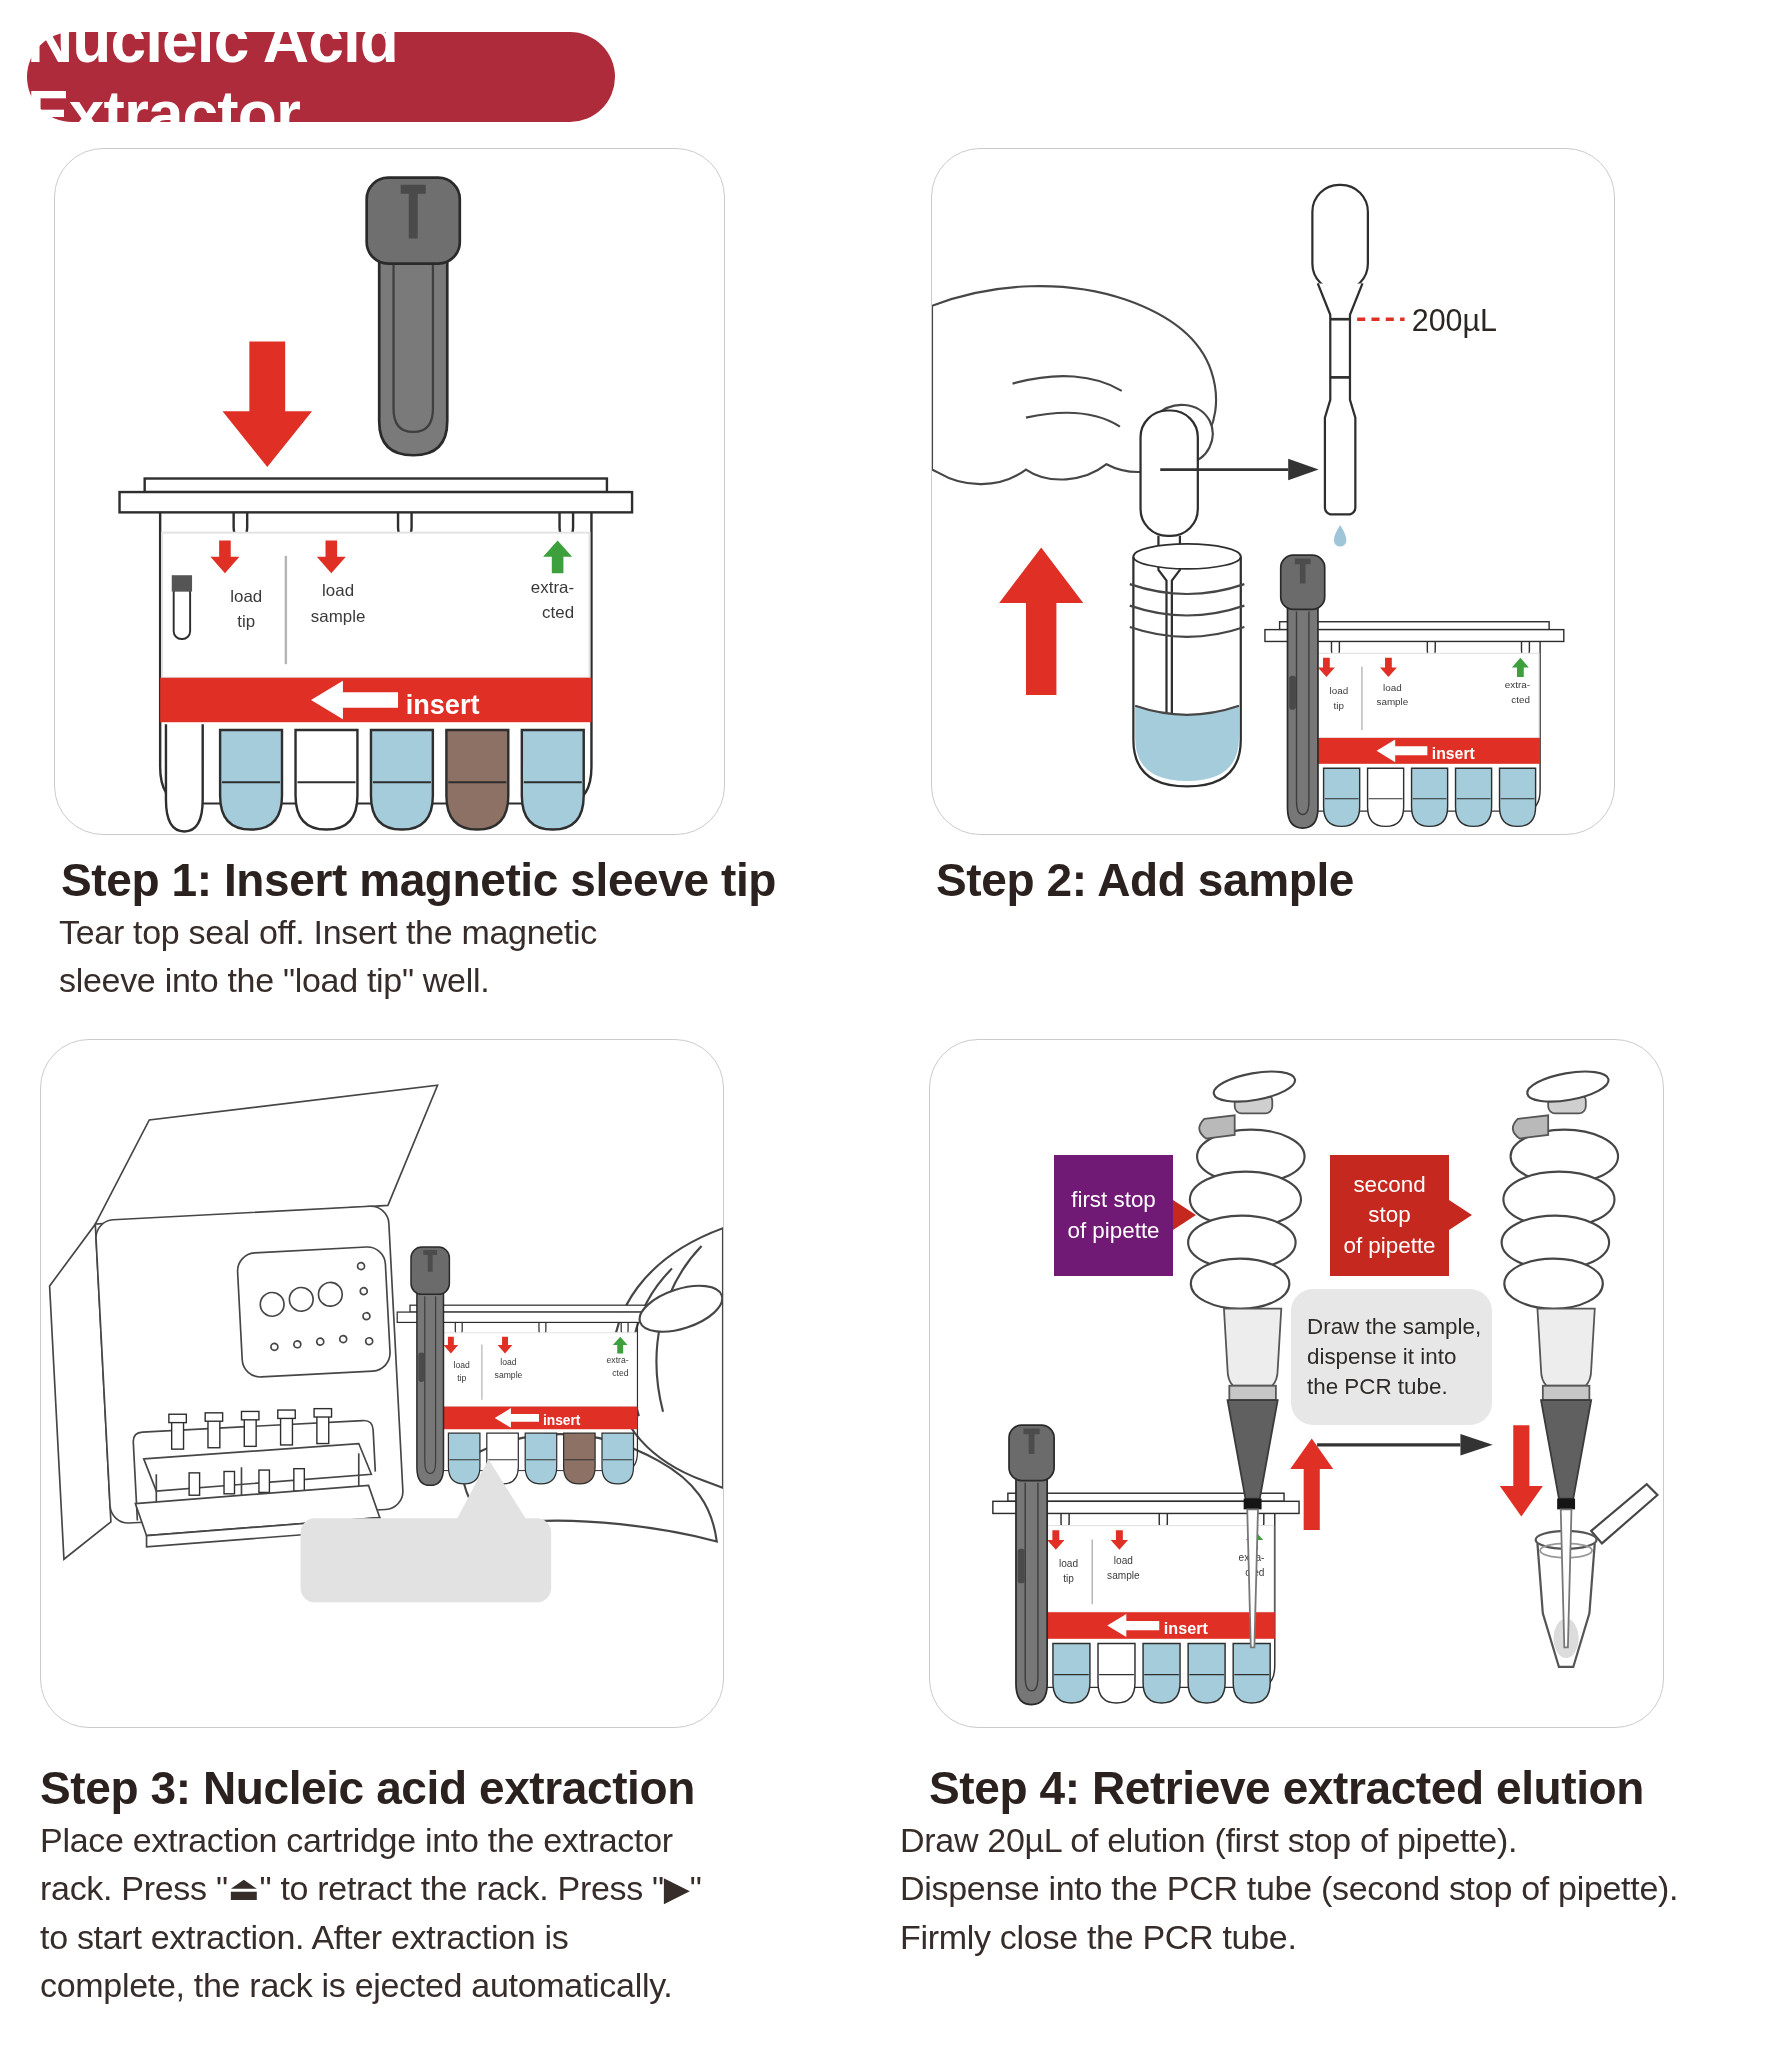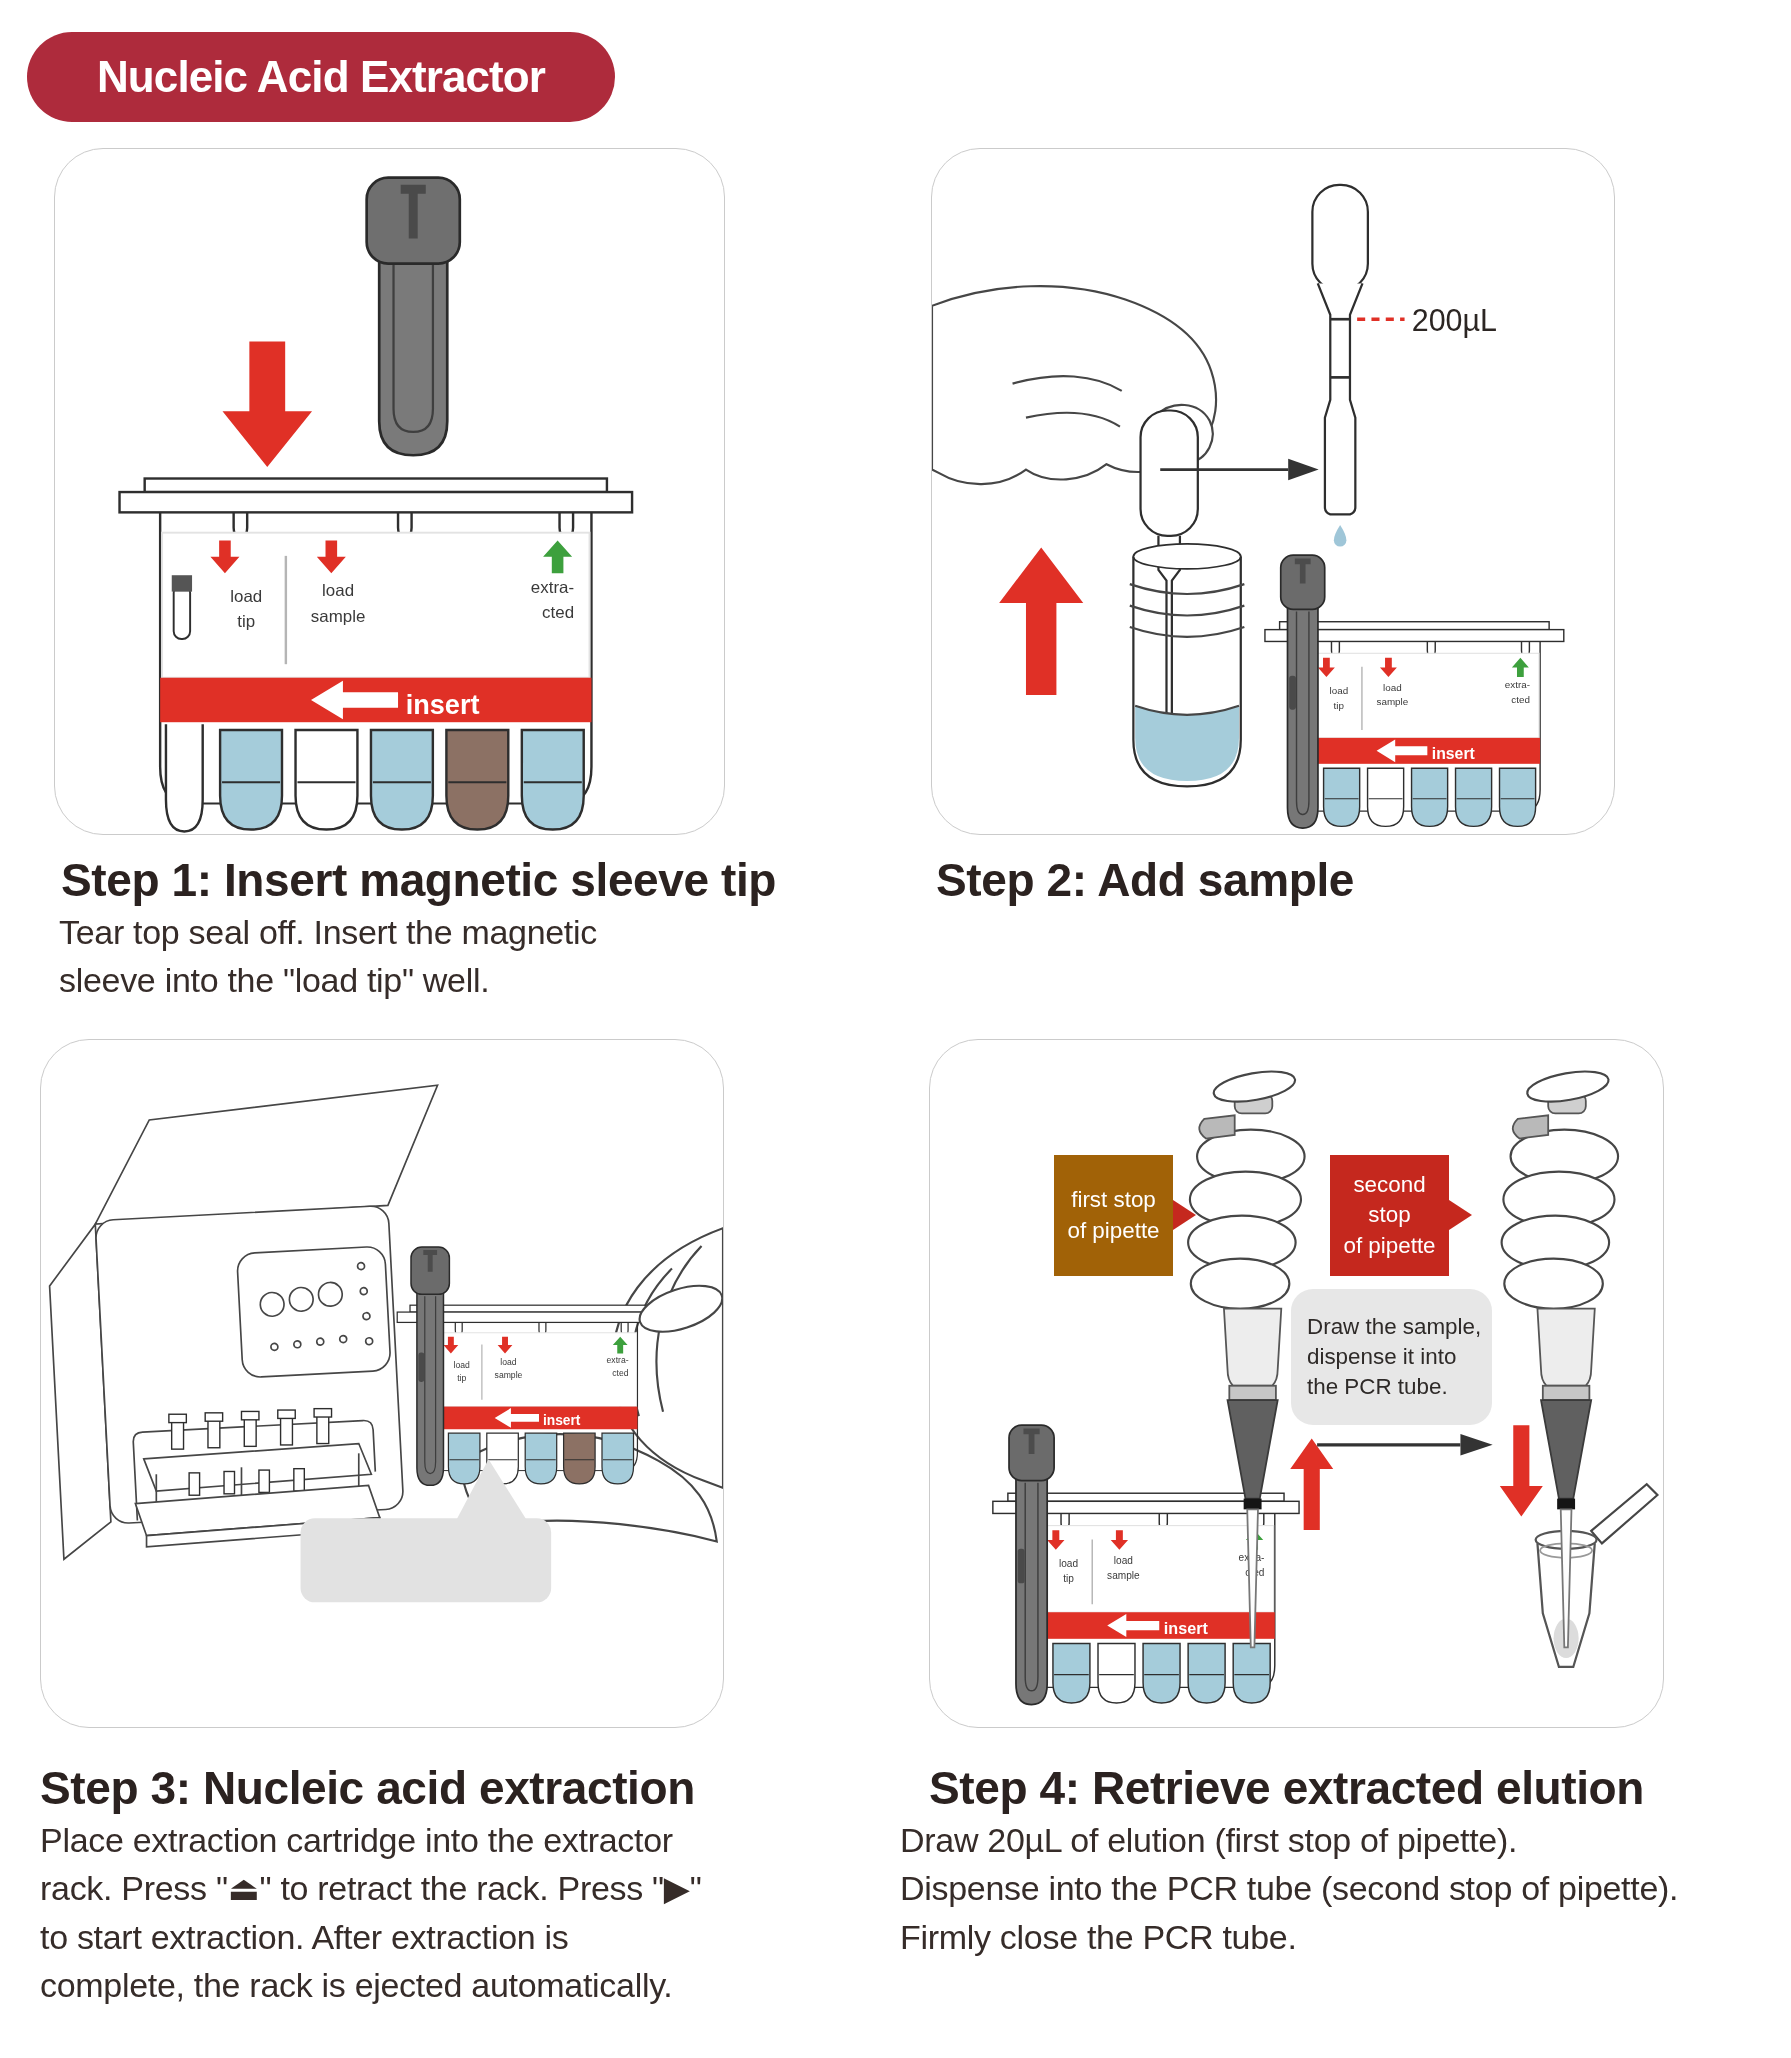--- a/index.html
+++ b/index.html
@@ -1,20 +1,20 @@
 <!DOCTYPE html>
 <html style="font-size:14.3px"><head>
 <meta charset="utf-8">
 <style>
   html,body{margin:0;padding:0;background:#ffffff;}
   #page{position:relative;width:1791px;height:2058px;background:#fff;overflow:hidden;
         font-family:"Liberation Sans",sans-serif;color:#342a27;}
   .badge{position:absolute;left:27px;top:32px;width:588px;height:90px;border-radius:45px;
          display:flex;align-items:center;justify-content:center;
-         color:#fff;font-size:44px;font-weight:700;letter-spacing:-0.9px;}
+         color:#fff;font-size:64px;font-weight:700;letter-spacing:-0.9px;}
   .panel{position:absolute;border:1.8px solid #cbcbcb;border-radius:49px;overflow:hidden;background:#fff;}
   #panel1{left:54px;top:148px;width:669px;height:685px;}
   #panel2{left:931px;top:148px;width:682px;height:685px;}
   #panel3{left:40px;top:1039px;width:682px;height:687px;}
   #panel4{left:929px;top:1039px;width:733px;height:687px;}
   .panel svg{position:absolute;left:0;top:0;}
   .step-head{position:absolute;font-size:46px;font-weight:700;letter-spacing:-0.4px;color:#2b2220;white-space:pre-line;}
   .step-body{position:absolute;font-size:34px;line-height:1.42;color:#362c29;white-space:pre-line;letter-spacing:-0.3px;}
   .ln{stroke:#2e2e2e;stroke-width:2.5;fill:#fff;}
   .lnn{stroke:#2e2e2e;stroke-width:2.5;fill:none;}
@@ -299,21 +299,21 @@
 
       <use href="#pipette" x="0" y="0" transform="translate(650,38)"></use>
 
       <path transform="translate(636,430)" d="M15,0 h18 v68 h15 L24,102 0,68 h15 z" fill="#e03026"></path>
 
       <g>
         <line x1="432" y1="452" x2="592" y2="452" stroke="#333333" stroke-width="3.5"></line>
         <polygon points="592,440 628,452 592,464" fill="#333333"></polygon>
       </g>
     </svg>
-    <div class="redbox" style="left: 124px; top: 115px; background: #a16207;">first stop
+    <div class="redbox" style="left: 124px; top: 115px; background: #701a75;">first stop
 of pipette<span class="tri"></span></div>
     <div class="redbox" style="left: 400px; top: 115px; background: rgb(197, 40, 30);">second stop
 of pipette<span class="tri"></span></div>
     <div class="notebox">Draw the sample,
 dispense it into
 the PCR tube.</div>
   </div>
 
   <div class="step-head" style="left:61px;top:853px;">Step 1: Insert magnetic sleeve tip</div>
   <div class="step-body" style="left:59px;top:908px;">Tear top seal off. Insert the magnetic

